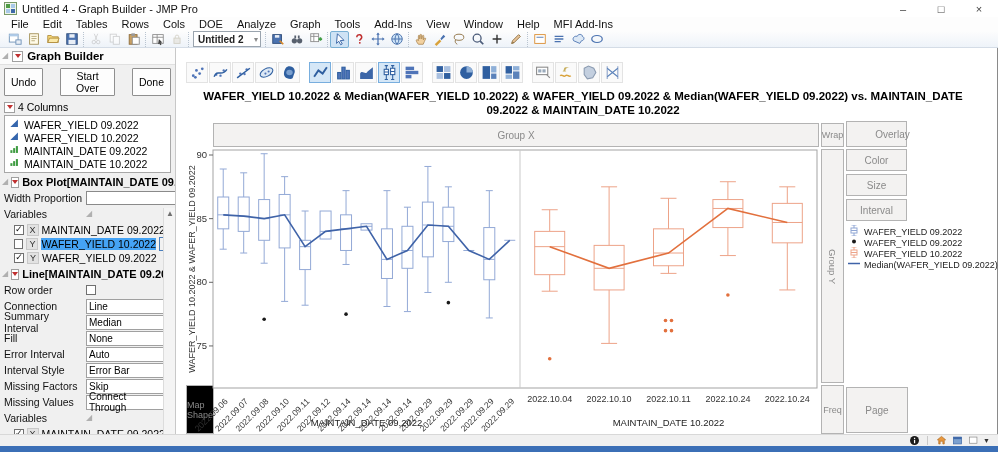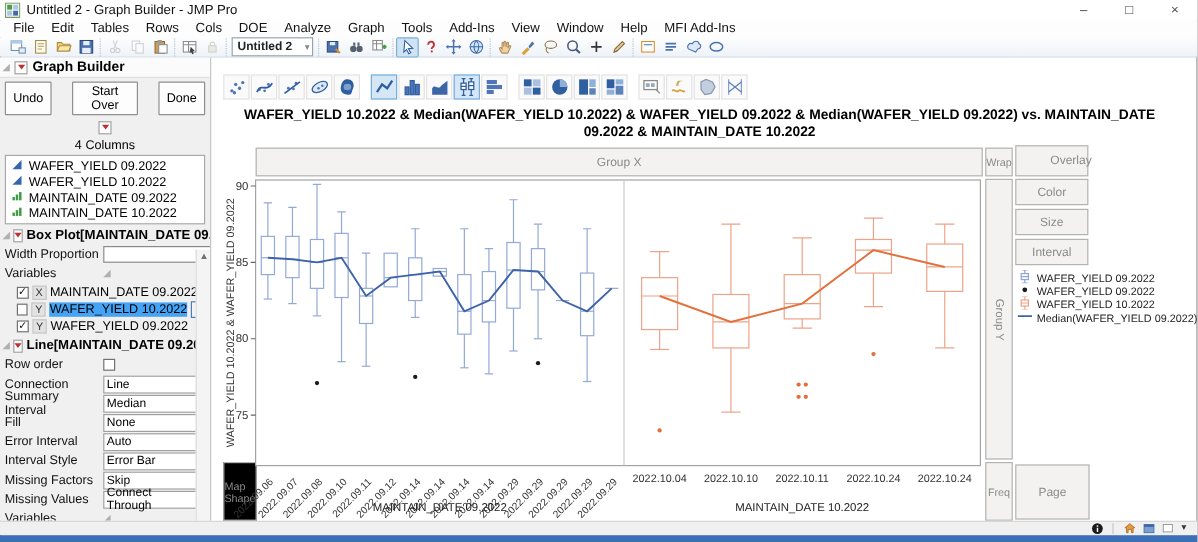--- a/index.html
+++ b/index.html
@@ -26,21 +26,21 @@
   .combo .caret{color:#888;font-size:8px;margin-left:2px;}
   
   .leftpanel{position:absolute;left:0;top:48px;width:176px;height:386px;background:#f0f0f0;border-right:1px solid #c8c8c8;box-sizing:border-box;overflow:hidden;}
   .outlinehdr{display:flex;align-items:center;gap:4px;padding:2px 2px 2px 2px;background:#fbfbfb;border-bottom:1px solid #e0e0e0;}
   .outlinehdr .htext{font-weight:bold;font-size:11.5px;}
   .ctri{color:#b0b0b0;font-size:8px;line-height:8px;}
   .rtri{width:11px;height:11px;background:#fff;border:1px solid #a0a0a0;display:inline-flex;align-items:flex-start;justify-content:center;box-sizing:border-box;}
   .rtri::after{content:"";border:3px solid transparent;border-top:4px solid #c03030;margin-top:2px;}
   .btnrow{display:flex;gap:17px;padding:3px 4px;}
   .gbbtn{background:#fdfdfd;border:1px solid #8f8f8f;font-size:10.5px;padding:1px 6px;border-radius:1px;}
-  .colshdr{display:flex;align-items:center;gap:3px;padding:2px 4px;flex-direction:column;}
+  .colshdr{display:flex;align-items:center;gap:3px;padding:2px 4px;}
   .colshdr span{font-size:10.5px;}
   .colslist{background:#fff;border:1px solid #a8a8a8;margin:0 4px;padding:2px 0;}
   .colrow{display:flex;align-items:center;gap:4px;padding:0 4px;height:13px;}
   .colrow svg{width:11px;height:11px;}
   .colrow span{font-size:10.5px;white-space:nowrap;}
   .sechdr{display:flex;align-items:center;gap:3px;padding:3px 2px 2px 2px;}
   .sechdr .htext{font-weight:bold;font-size:11px;white-space:nowrap;}
   .proprow{display:flex;align-items:center;padding:1px 4px;height:14px;}
   .proprow .plabel{flex:0 0 82px;font-size:10.5px;color:#111;}
   .dd{flex:1;display:flex;align-items:center;height:13px;background:#fff;border:1px solid #a0a0a0;font-size:10px;padding:0 2px;justify-content:space-between;max-width:92px;}
@@ -83,21 +83,21 @@
 <div class="app">
 
   <div class="titlebar">
     <svg class="ticon" viewBox="0 0 13 13">
         <rect x="0.5" y="0.5" width="12" height="12" fill="#eef4ea" stroke="#7a9a6a"></rect>
         <rect x="2" y="2" width="4" height="4" fill="#4f9c44"></rect>
         <rect x="7" y="2" width="4" height="4" fill="#a8c8e8"></rect>
         <rect x="2" y="7" width="4" height="4" fill="#a8c8e8"></rect>
         <rect x="7" y="7" width="4" height="4" fill="#3f69a8"></rect>
       </svg>
-    <span class="ttext">Untitled 2 - Graph Builder - JMP Pro</span>
+    <span class="ttext">Untitled 4 - Graph Builder - JMP Pro</span>
     <div class="winbtns">
       <div class="winbtn">–</div>
       <div class="winbtn">□</div>
       <div class="winbtn">×</div>
     </div>
   </div>
 
   <div class="menubar" id="menubar">
       <div class="menuitem">File</div>
       <div class="menuitem">Edit</div>

